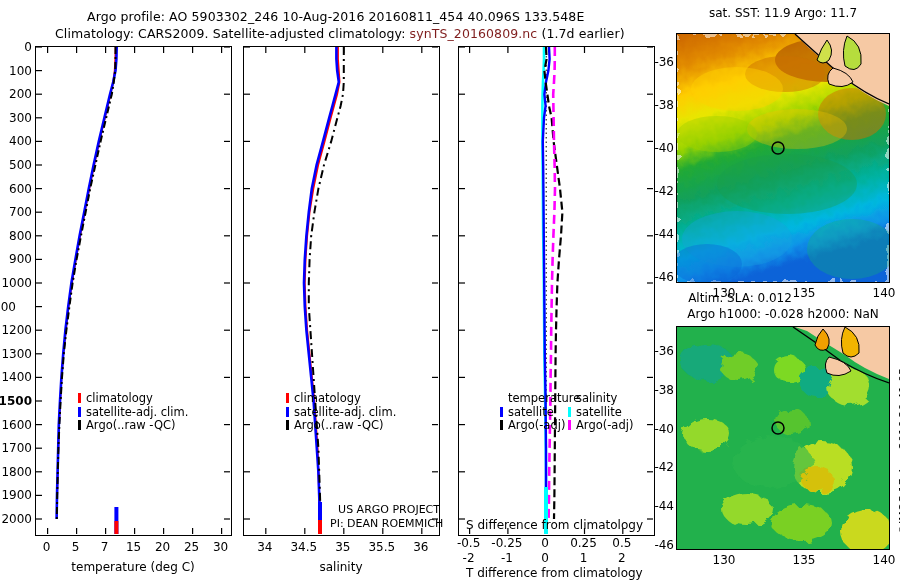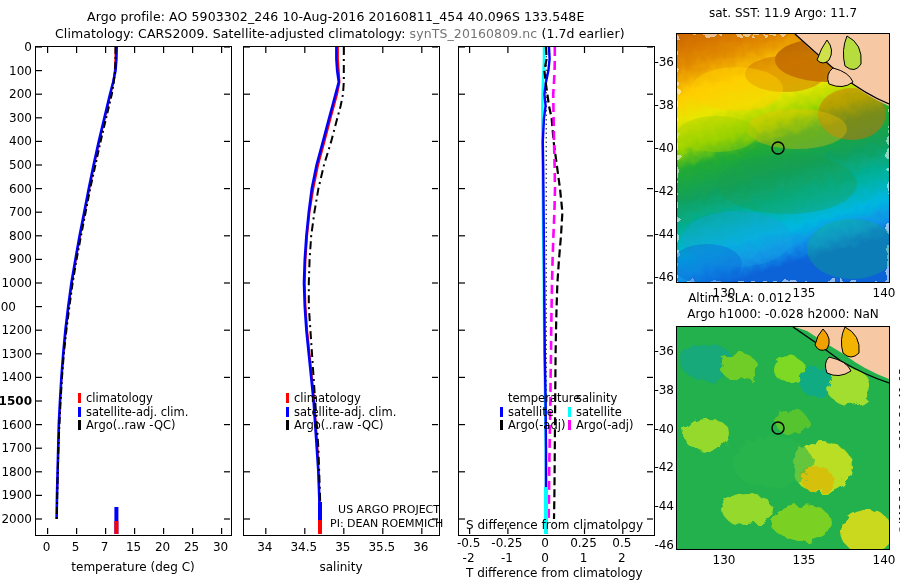--- a/index.html
+++ b/index.html
@@ -1,20 +1,20 @@
 <!DOCTYPE html>
 <html><head>
 <meta charset="utf-8">
 <style>
   html,body{margin:0;padding:0;background:#fff;}
   body{width:900px;height:580px;position:relative;overflow:hidden;
        font-family:"DejaVu Sans",sans-serif;color:#000;}
   .abs{position:absolute;}
   .ttl{font-size:12.5px;letter-spacing:.1px;white-space:nowrap;}
-  .blue{color:#737373;}
+  .blue{color:#7f1d1d;}
   .axlab{font-size:12px;white-space:nowrap;}
   .tick{font-size:12px;white-space:nowrap;}
   .panel{position:absolute;border:1.4px solid #000;background:#fff;box-sizing:border-box;}
   .legend{font-size:11.5px;white-space:nowrap;line-height:13.5px;}
   .swatch{display:inline-block;width:3px;height:10px;vertical-align:-1px;margin-right:5px;}
   .maplab{font-size:12px;white-space:nowrap;}
   .mapbox{position:absolute;border:1.2px solid #000;overflow:hidden;box-sizing:border-box;}
   .vtext{position:absolute;font-size:11px;white-space:nowrap;
          transform-origin:0 0;transform:rotate(-90deg);}
   .corner{font-size:11px;white-space:nowrap;line-height:14px;text-align:right;}

